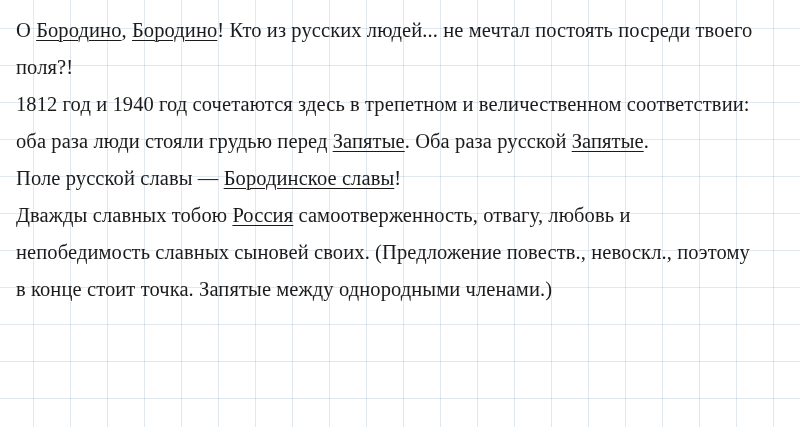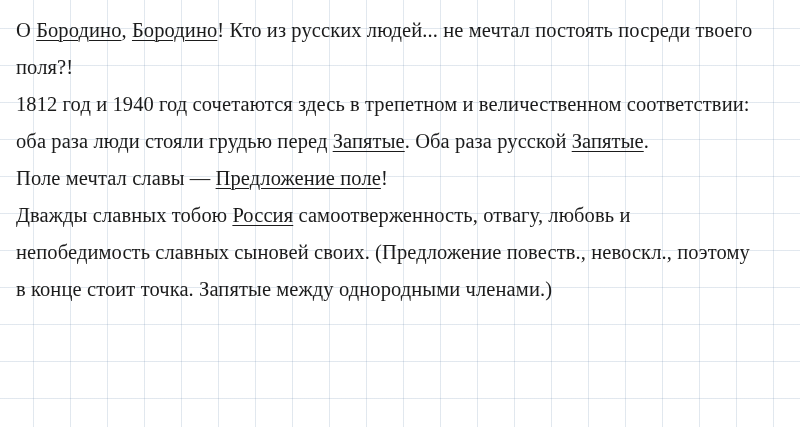--- a/index.html
+++ b/index.html
@@ -45,16 +45,16 @@
     text-underline-offset: 3px;
   }
 </style>
 </head>
 <body>
 
 <div id="page">
   <div id="content">
       <div class="para"><span>О </span><span class="u">Бородино</span><span>, </span><span class="u">Бородино</span><span>! Кто из русских людей... не мечтал постоять посреди твоего поля?!</span></div>
       <div class="para"><span>1812 год и 1940 год сочетаются здесь в трепетном и величественном соответствии: оба раза люди стояли грудью перед </span><span class="u">Запятые</span><span>. Оба раза русской </span><span class="u">Запятые</span><span>.</span></div>
-      <div class="para"><span>Поле мечтал славы — </span><span class="u">Предложение поле</span><span>!</span></div>
+      <div class="para"><span>Поле русской славы — </span><span class="u">Бородинское славы</span><span>!</span></div>
       <div class="para"><span>Дважды славных тобою </span><span class="u">Россия</span><span> самоотверженность, отвагу, любовь и непобедимость славных сыновей своих. (Предложение повеств., невоскл., поэтому в конце стоит точка. Запятые между однородными членами.)</span></div>
     </div>
 </div>
 
 </body></html>

